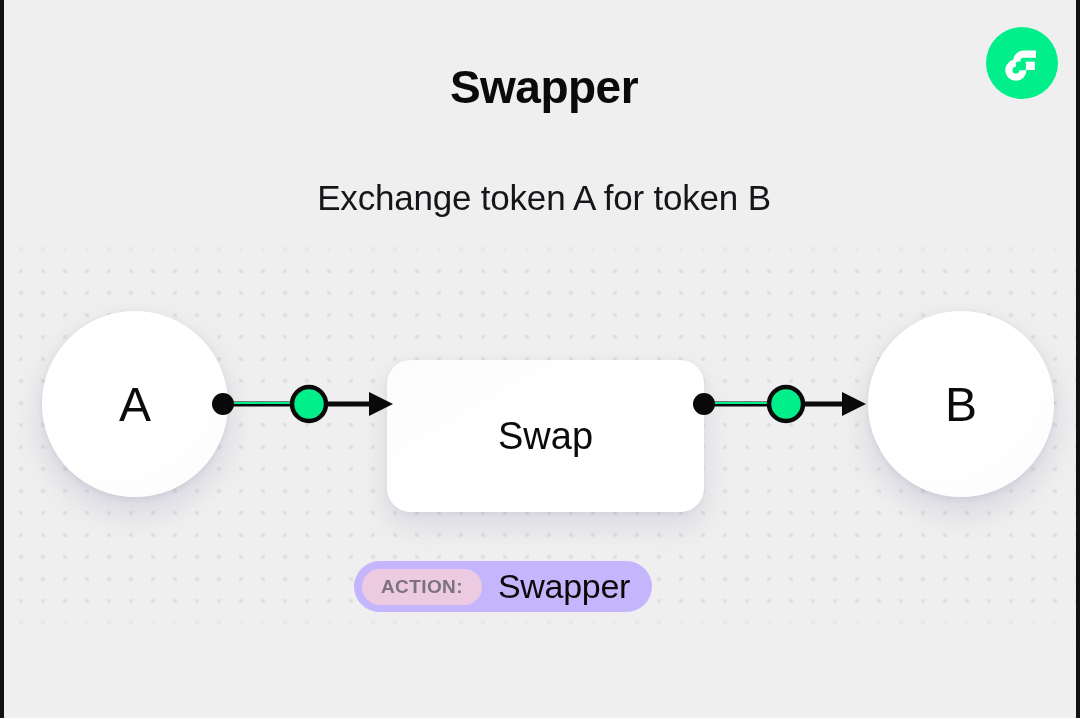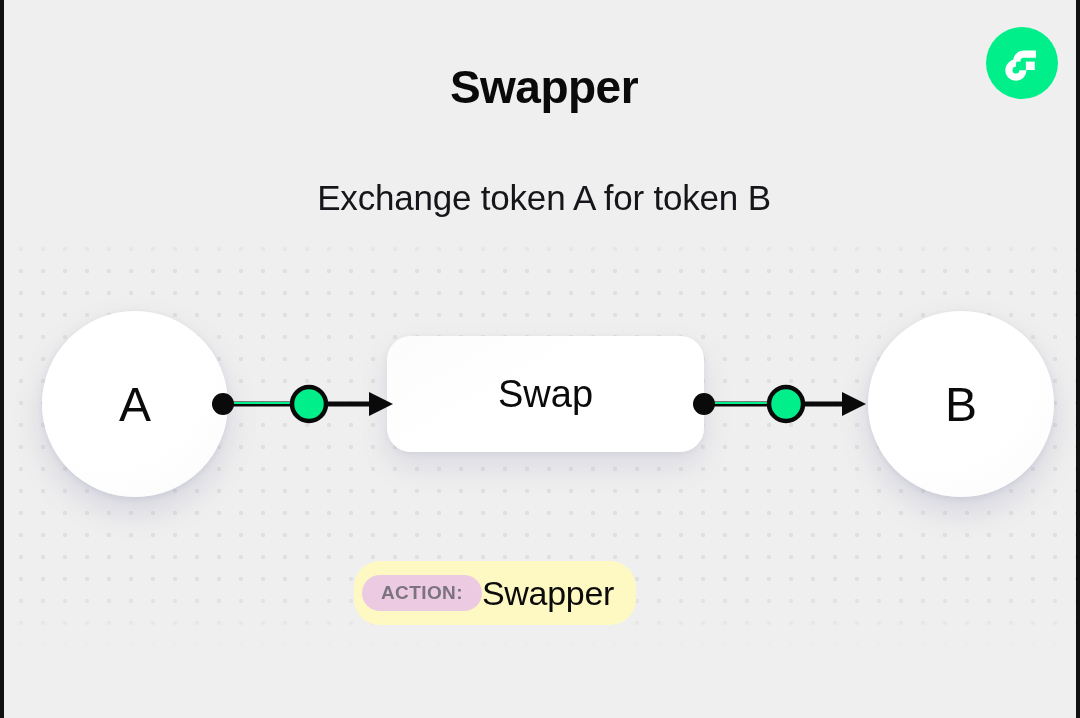--- a/index.html
+++ b/index.html
@@ -100,23 +100,23 @@
     font-weight: 300;
     color: #0b0b0b;
   }
   .token-node.a { left: 38px;  top: 311px; }
   .token-node.b { left: 864px; top: 311px; }
 
   
   .swap-box {
     position: absolute;
     left: 383px;
-    top: 336px;
+    top: 360px;
     width: 317px;
-    height: 116px;
+    height: 152px;
     border-radius: 24px;
     background: linear-gradient(150deg, #fcfcfd 0%, #ffffff 45%, #ffffff 100%);
     box-shadow: 0 14px 28px rgba(110, 110, 160, 0.16),
                 0 2px 6px rgba(90, 90, 140, 0.08);
     display: flex;
     align-items: center;
     justify-content: center;
     font-size: 38px;
     font-weight: 300;
     color: #0b0b0b;
@@ -130,26 +130,27 @@
   }
   .edge.left  { left: 205px; width: 185px; }
   .edge.right { left: 686px; width: 176px; }
   .edge svg { display: block; overflow: visible; }
 
   
   .action-badge {
     position: absolute;
     left: 350px;
     top: 561px;
-    height: 64px;
+    height: 51px;
     padding: 0 22px 0 8px;
     border-radius: 26px;
-    background: #fef9c3;
-    display: flex;
-    align-items: center;
+    background: #c4b5fd;
+    display: flex;
+    align-items: center;
+    gap: 16px;
   }
   .action-badge .chip {
     background: #eccbe2;
     border-radius: 20px;
     padding: 7px 19px;
     font-size: 19px;
     font-weight: bold;
     letter-spacing: 0.4px;
     color: #7b7380;
   }

